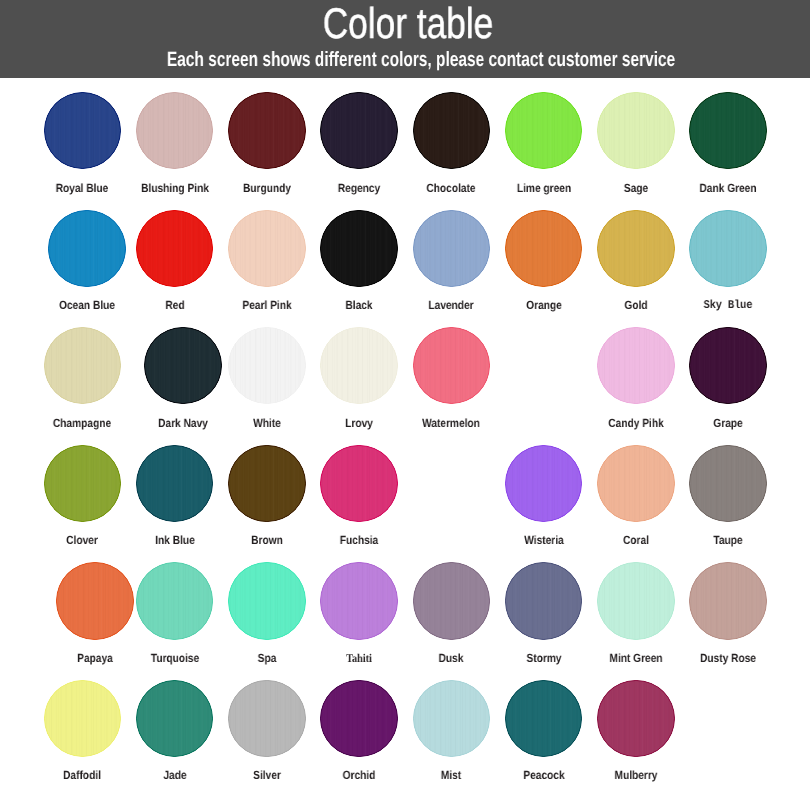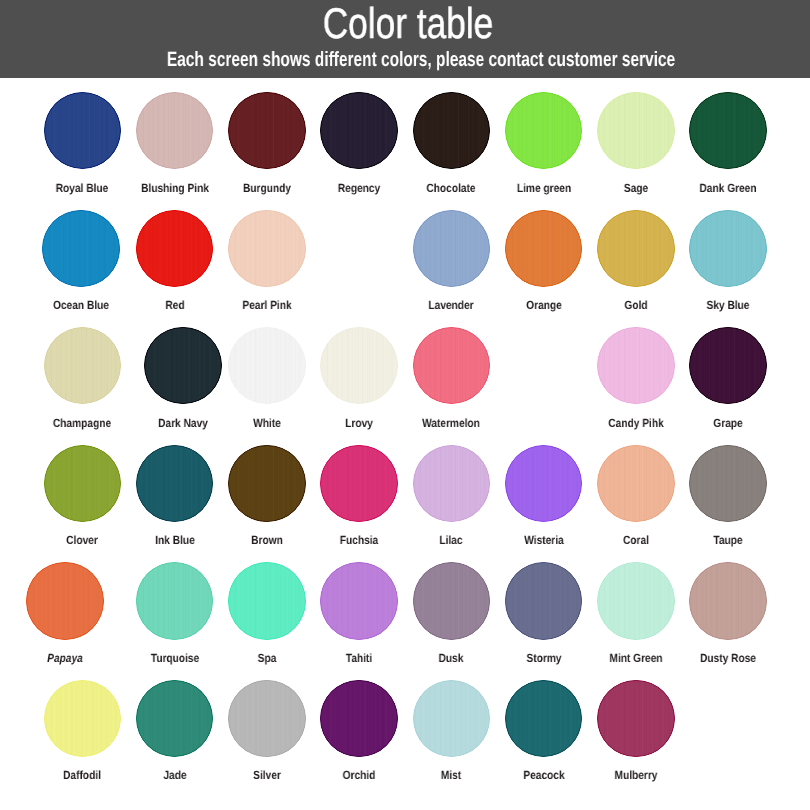--- a/index.html
+++ b/index.html
@@ -127,21 +127,21 @@
         <div class="cell" style="left: 663.12px;">
           <div class="swatch" title="Dank Green">
             <div class="base" style="background: rgb(21, 87, 57);"></div>
             <div class="tex"></div>
             <div class="ring" style="border-color: rgb(0, 50, 13);"></div>
           </div>
           <div class="label">Dank Green</div>
         </div>
       </div>
       <div class="swatch-row" style="top: 209.54px;">
-        <div class="cell" style="left: 16px;">
+        <div class="cell" style="left: 22px;">
           <div class="swatch" title="Ocean Blue">
             <div class="base" style="background: rgb(21, 137, 194);"></div>
             <div class="tex"></div>
             <div class="ring" style="border-color: rgb(0, 111, 181);"></div>
           </div>
           <div class="label">Ocean Blue</div>
         </div>
         <div class="cell" style="left: 109.56px;">
           <div class="swatch" title="Red">
             <div class="base" style="background: rgb(232, 26, 20);"></div>
@@ -151,20 +151,28 @@
           <div class="label">Red</div>
         </div>
         <div class="cell" style="left: 201.82px;">
           <div class="swatch" title="Pearl Pink">
             <div class="base" style="background: rgb(242, 208, 189);"></div>
             <div class="tex"></div>
             <div class="ring" style="border-color: rgb(239, 198, 174);"></div>
           </div>
           <div class="label">Pearl Pink</div>
         </div>
+        <div class="cell" style="left: 294.08px;">
+          <div class="swatch" title="Black">
+            <div class="base" style="background: rgb(20, 20, 20);"></div>
+            <div class="tex"></div>
+            <div class="ring" style="border-color: rgb(0, 0, 0);"></div>
+          </div>
+          <div class="label">Black</div>
+        </div>
         <div class="cell" style="left: 386.34px;">
           <div class="swatch" title="Lavender">
             <div class="base" style="background: rgb(144, 169, 207);"></div>
             <div class="tex"></div>
             <div class="ring" style="border-color: rgb(120, 150, 196);"></div>
           </div>
           <div class="label">Lavender</div>
         </div>
         <div class="cell" style="left: 478.6px;">
           <div class="swatch" title="Orange">
@@ -175,21 +183,21 @@
           <div class="label">Orange</div>
         </div>
         <div class="cell" style="left: 570.86px;">
           <div class="swatch" title="Gold">
             <div class="base" style="background: rgb(213, 179, 78);"></div>
             <div class="tex"></div>
             <div class="ring" style="border-color: rgb(204, 162, 39);"></div>
           </div>
           <div class="label">Gold</div>
         </div>
-        <div class="cell" style="left: 663.12px;">
+        <div class="cell" style="left: 663.12px; font-family: Liberation Mono, monospace;">
           <div class="swatch" title="Sky Blue">
             <div class="base" style="background: rgb(125, 198, 207);"></div>
             <div class="tex"></div>
             <div class="ring" style="border-color: rgb(96, 185, 196);"></div>
           </div>
           <div class="label">Sky Blue</div>
         </div>
       </div>
       <div class="swatch-row" style="top: 327.08px;">
         <div class="cell" style="left: 17.3px;">
@@ -275,28 +283,20 @@
           <div class="label">Brown</div>
         </div>
         <div class="cell" style="left: 294.08px;">
           <div class="swatch" title="Fuchsia">
             <div class="base" style="background: rgb(218, 49, 118);"></div>
             <div class="tex"></div>
             <div class="ring" style="border-color: rgb(210, 4, 88);"></div>
           </div>
           <div class="label">Fuchsia</div>
         </div>
-        <div class="cell" style="left: 386.34px;">
-          <div class="swatch" title="Lilac">
-            <div class="base" style="background: rgb(213, 178, 224);"></div>
-            <div class="tex"></div>
-            <div class="ring" style="border-color: rgb(204, 161, 217);"></div>
-          </div>
-          <div class="label">Lilac</div>
-        </div>
         <div class="cell" style="left: 478.6px;">
           <div class="swatch" title="Wisteria">
             <div class="base" style="background: rgb(159, 99, 238);"></div>
             <div class="tex"></div>
             <div class="ring" style="border-color: rgb(138, 65, 234);"></div>
           </div>
           <div class="label">Wisteria</div>
         </div>
         <div class="cell" style="left: 570.86px;">
           <div class="swatch" title="Coral">
@@ -309,21 +309,21 @@
         <div class="cell" style="left: 663.12px;">
           <div class="swatch" title="Taupe">
             <div class="base" style="background: rgb(136, 128, 125);"></div>
             <div class="tex"></div>
             <div class="ring" style="border-color: rgb(110, 100, 96);"></div>
           </div>
           <div class="label">Taupe</div>
         </div>
       </div>
       <div class="swatch-row" style="top: 562.16px;">
-        <div class="cell" style="left: 0; font-style: italic;">
+        <div class="cell" style="left: 30px;">
           <div class="swatch" title="Papaya">
             <div class="base" style="background: rgb(232, 111, 66);"></div>
             <div class="tex"></div>
             <div class="ring" style="border-color: rgb(227, 79, 24);"></div>
           </div>
           <div class="label">Papaya</div>
         </div>
         <div class="cell" style="left: 109.56px;">
           <div class="swatch" title="Turquoise">
             <div class="base" style="background: rgb(113, 216, 186);"></div>
@@ -333,21 +333,21 @@
           <div class="label">Turquoise</div>
         </div>
         <div class="cell" style="left: 201.82px;">
           <div class="swatch" title="Spa">
             <div class="base" style="background: rgb(94, 237, 195);"></div>
             <div class="tex"></div>
             <div class="ring" style="border-color: rgb(59, 233, 182);"></div>
           </div>
           <div class="label">Spa</div>
         </div>
-        <div class="cell" style="left: 294.08px;">
+        <div class="cell" style="left: 294.08px; font-family: Liberation Serif, serif;">
           <div class="swatch" title="Tahiti">
             <div class="base" style="background: rgb(188, 127, 219);"></div>
             <div class="tex"></div>
             <div class="ring" style="border-color: rgb(173, 99, 211);"></div>
           </div>
           <div class="label">Tahiti</div>
         </div>
         <div class="cell" style="left: 386.34px;">
           <div class="swatch" title="Dusk">
             <div class="base" style="background: rgb(149, 130, 152);"></div>

